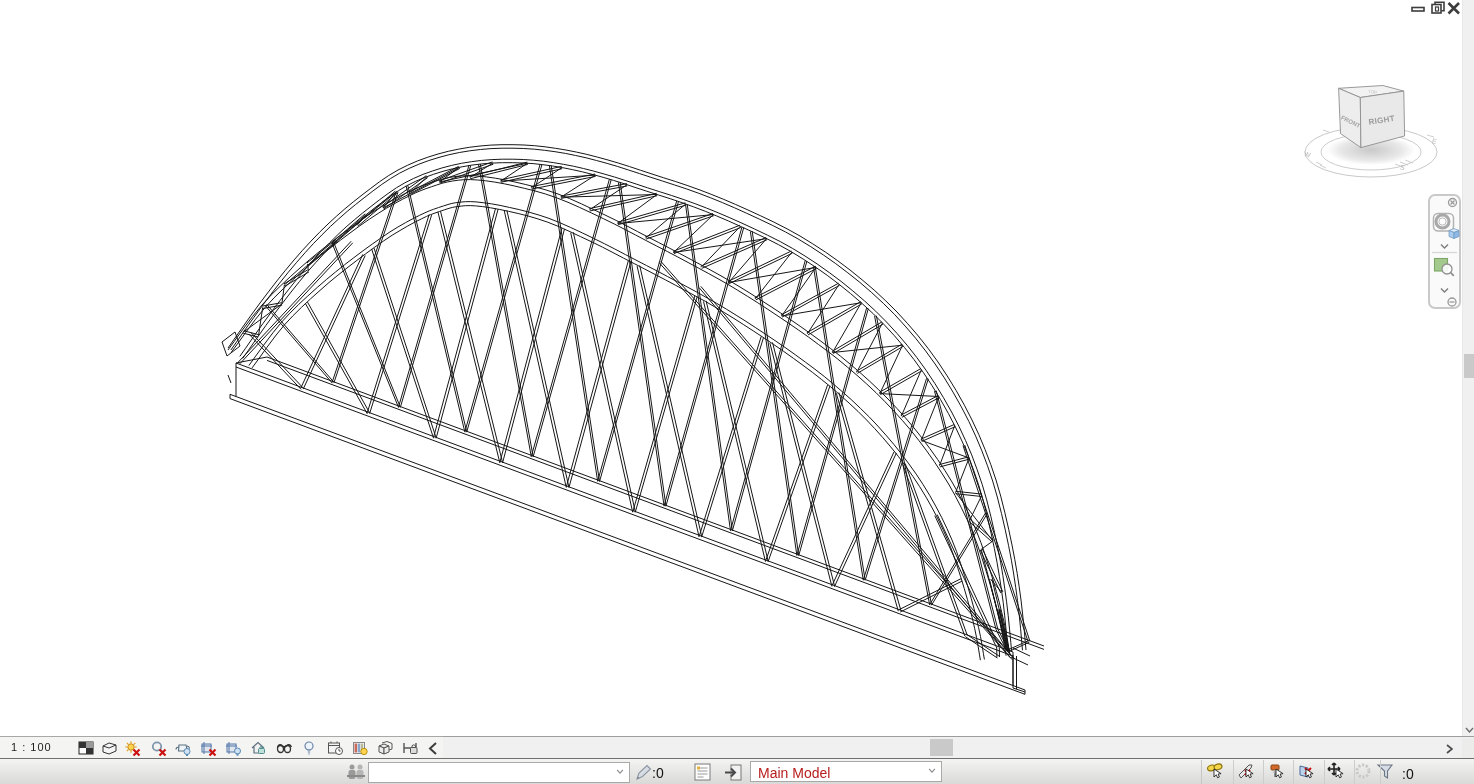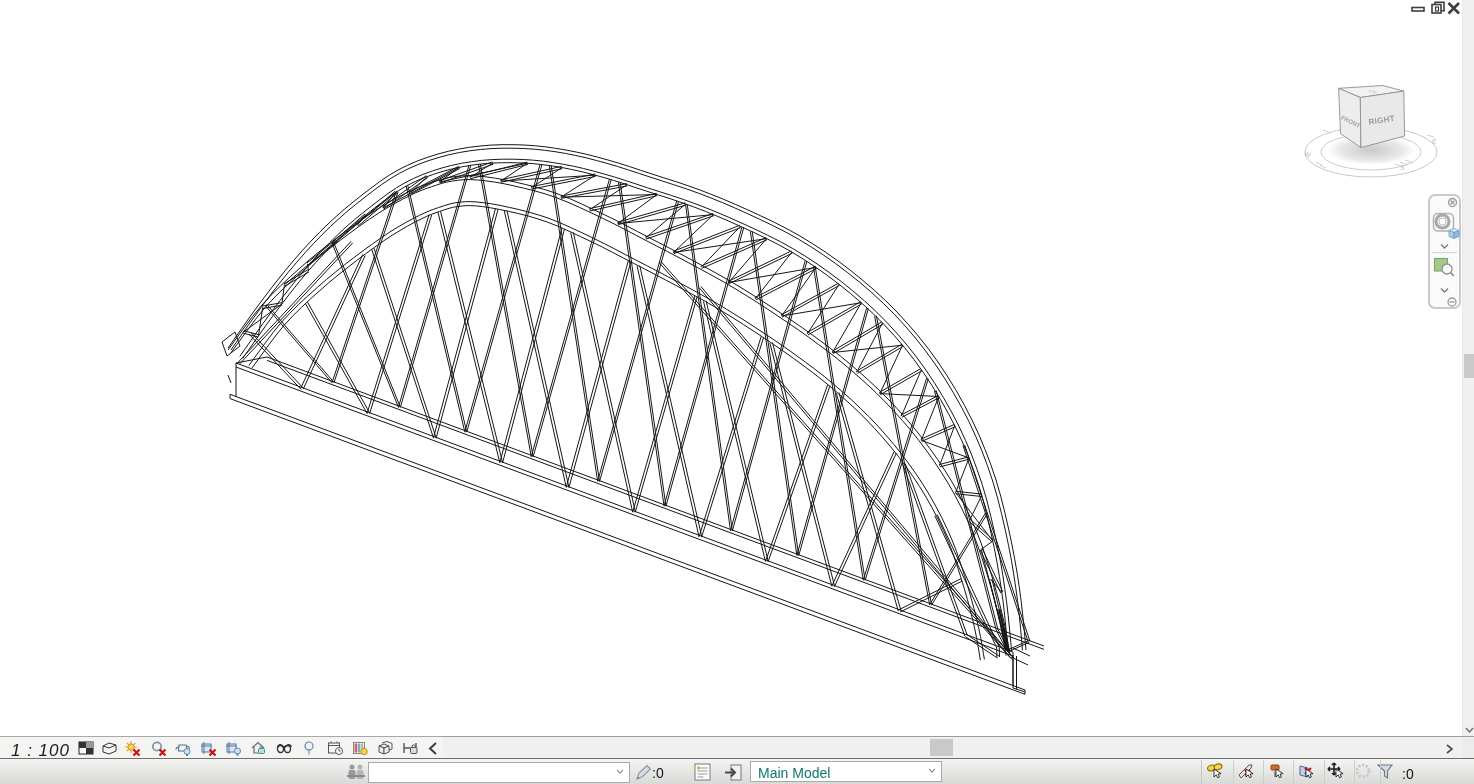--- a/index.html
+++ b/index.html
@@ -10,21 +10,21 @@
 
   
   #vsb { position:absolute; right:0; top:0; width:12px; height:736px; background:#f0f0f0; border-left:1px solid #e8e8e8; }
   #vsb .thumb { position:absolute; left:1px; width:10px; top:354px; height:24px; background:#c9c9c9; }
   
   #hrow { position:absolute; left:0; top:736px; width:1474px; height:22px; background:#f0f0f0; border-top:1px solid #9d9d9d; }
   #hsb-thumb { position:absolute; left:930px; top:2px; width:23px; height:17px; background:#c9c9c9; }
 
   
   #vcb { position:absolute; left:0; top:736px; width:443px; height:22px; background:#f4f4f3; border-top:1px solid #a8a8a8; }
-  #scale { position:absolute; left:11px; top:4px; font-size:17px; color:#1c1c1c; letter-spacing:1px;font-style:italic;}
+  #scale { position:absolute; left:11px; top:4px; font-size:11px; color:#1c1c1c; letter-spacing:1px;}
 
   
   #sbar { position:absolute; left:0; top:758px; width:1474px; height:26px;
      background:linear-gradient(#f4f4f3, #d9d9d7); border-top:1px solid #6f6f6f; }
   .combo { position:absolute; background:#fff; border:1px solid #a9a9a9; height:21px; }
   .combo .chev { position:absolute; right:5px; top:6px; width:8px; height:5px; }
   .sbtxt { font-size:14px; color:#333; }
 </style>
 </head>
 <body>
@@ -477,21 +477,21 @@
 <svg class="abs" style="left:694px;top:4px" width="19" height="19" viewBox="0 0 19 19">
       <rect x="1" y="1" width="15" height="16" fill="#fdfdfd" stroke="#7a7a7a"></rect>
       <path d="M3.5 5 h10 M3.5 8 h10 M3.5 11 h10 M3.5 14 h6" stroke="#9a9a9a"></path>
       <rect x="3" y="3.5" width="3" height="3" fill="#e8b33a"></rect>
     </svg>
 <svg class="abs" style="left:723px;top:4px" width="20" height="19" viewBox="0 0 20 19">
       <rect x="8" y="2" width="10" height="15" fill="#f2f2f2" stroke="#777"></rect>
       <path d="M2 9.5 h9 M8 5.5 l4 4 -4 4" fill="none" stroke="#4a4a4a" stroke-width="2"></path>
     </svg>
 <div class="combo" style="left:750px;top:2px;width:192px;">
-      <span class="sbtxt" style="position:absolute;left:7px;top:3px;color:#0f766e;">Main Model</span>
+      <span class="sbtxt" style="position:absolute;left:7px;top:3px;color:#b91c1c;">Main Model</span>
       <svg class="chev" width="9" height="6" viewBox="0 0 9 6">
         <path d="M1 1 L4.5 5 L8 1" stroke="#8a8a8a" stroke-width="1.3" fill="none"></path>
       </svg>
     </div>
 <svg class="abs" style="left:1205px;top:3px" width="22" height="20" viewBox="0 0 22 20">
       <ellipse cx="6.5" cy="6" rx="4" ry="2.8" fill="#f4d44a" stroke="#8a7208" stroke-width="1.2" transform="rotate(-15 6.5 6)"></ellipse>
       <ellipse cx="13" cy="4.8" rx="4" ry="2.8" fill="#f4d44a" stroke="#8a7208" stroke-width="1.2" transform="rotate(-15 13 4.8)"></ellipse>
       <path d="M9 7 l0 8 2.3-2.2 1.3 3 1.8-0.8 -1.3-3 3-0.3 z" fill="#fff" stroke="#222" stroke-width="0.9"></path>
     </svg>
 <svg class="abs" style="left:1237px;top:3px" width="22" height="20" viewBox="0 0 22 20">

